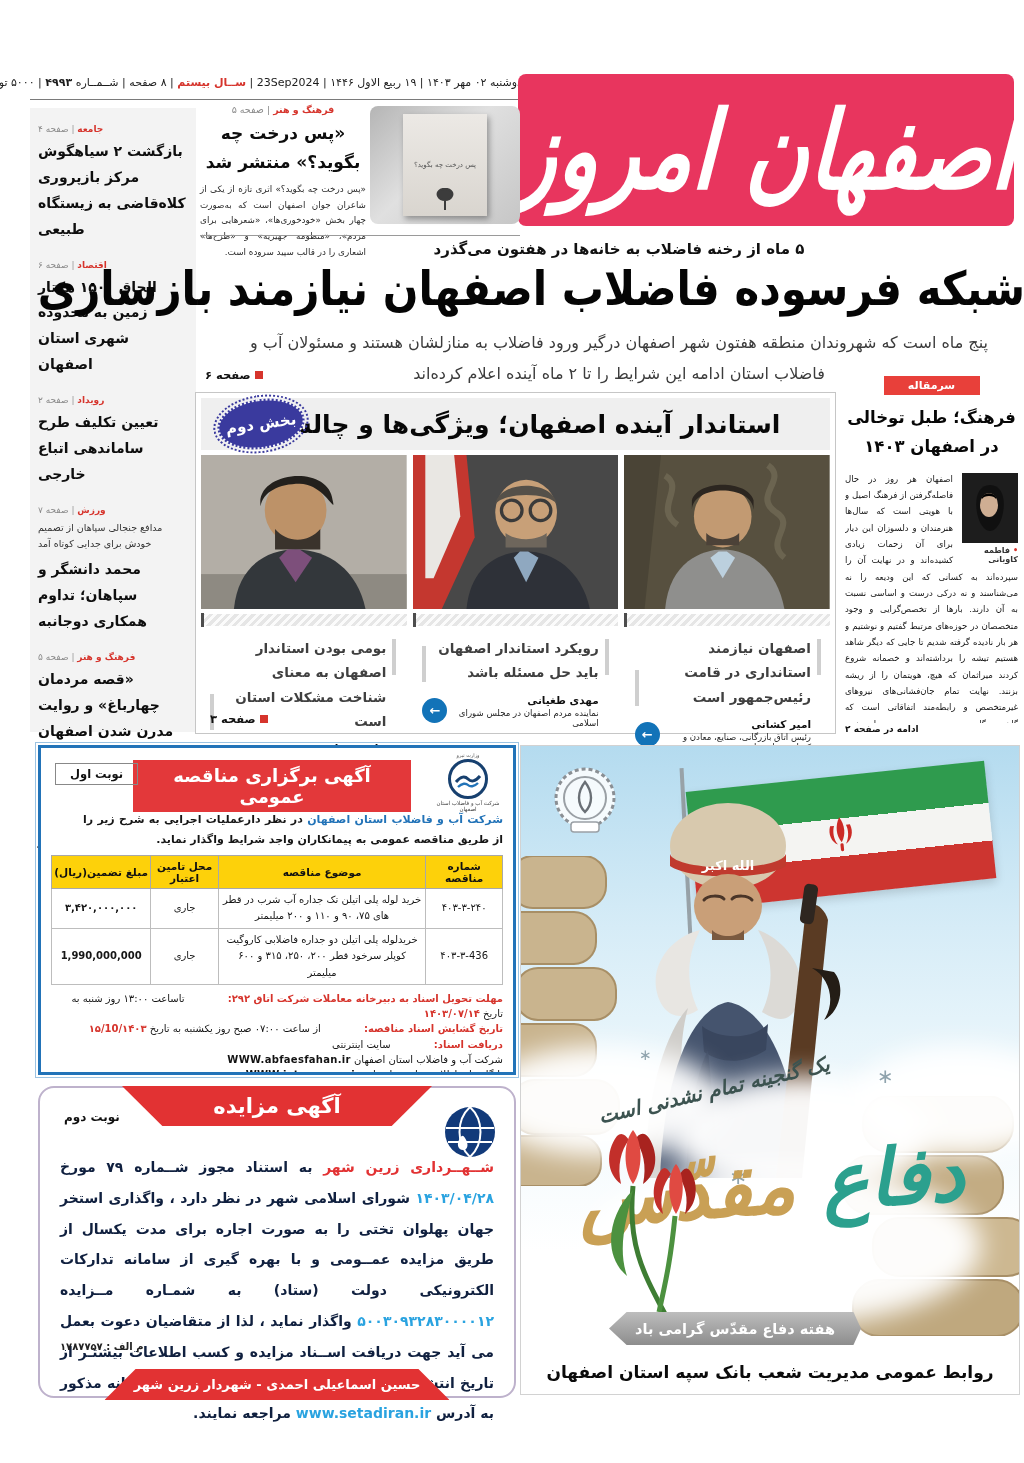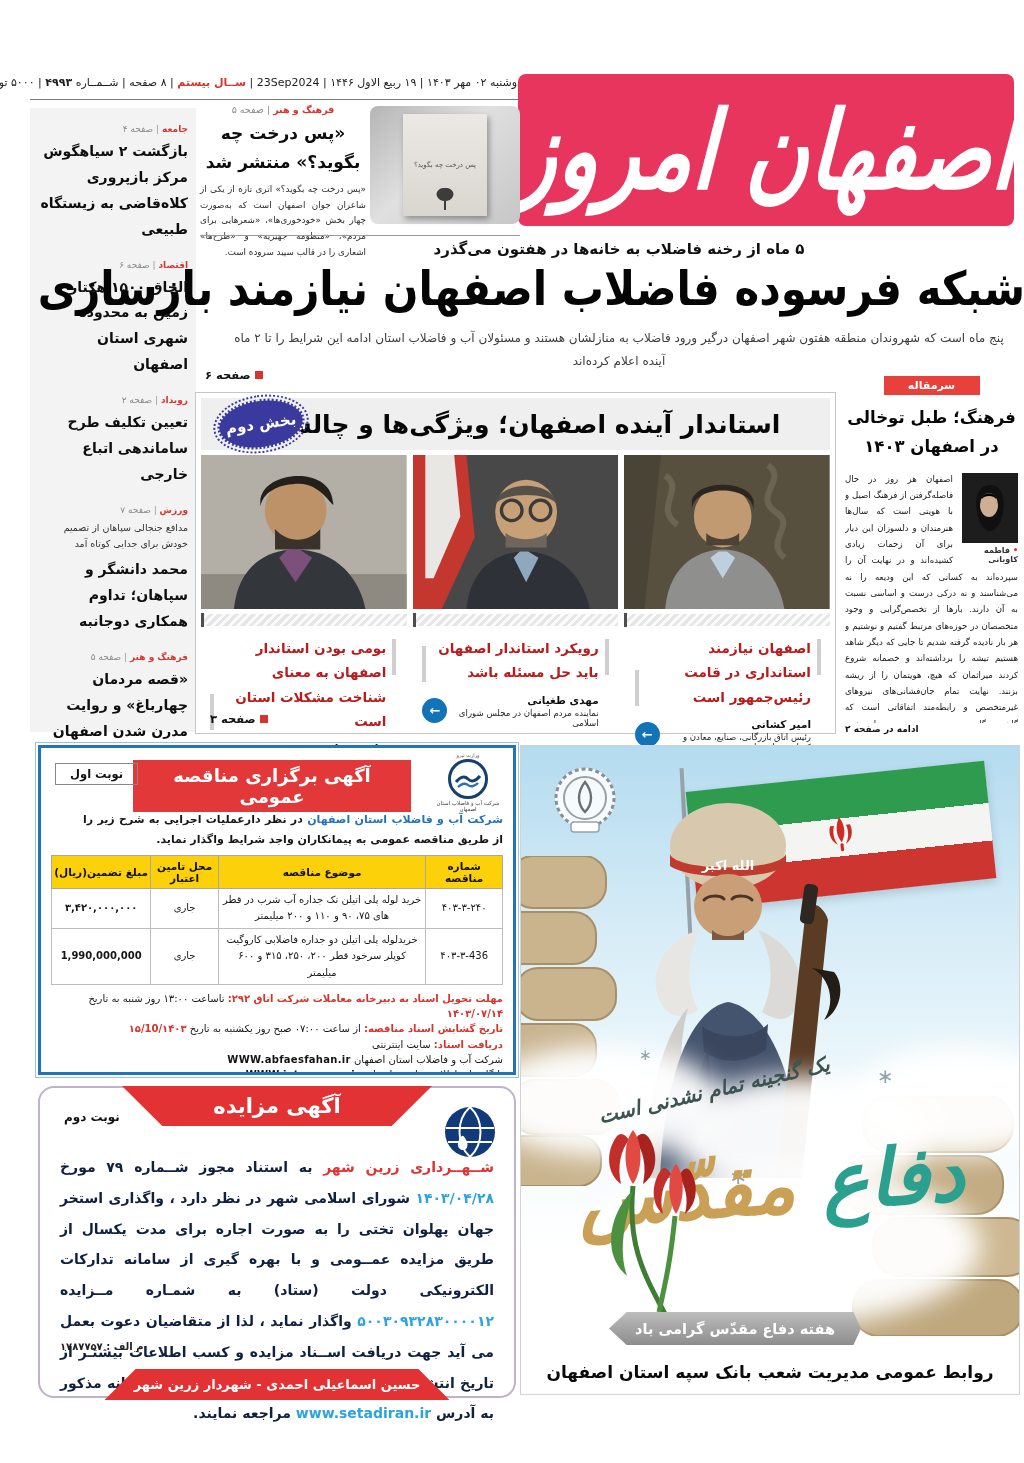--- a/index.html
+++ b/index.html
@@ -10,21 +10,21 @@
   
   .dateline { position:absolute; top:76px; left:25px; width:497px; font-size:11px; color:#1c1c1c; text-align:right; direction:rtl; white-space:nowrap; }
   .dateline .red { color:#d6342c; font-weight:bold; }
   .dateline .num { font-weight:bold; }
   .toprule { position:absolute; top:99px; left:30px; width:742px; border-top:1.5px solid #7a7a7a; }
   .masthead { position:absolute; top:74px; right:10px; width:496px; height:152px; background:#e8355e; border-radius:8px; display:flex; align-items:center; justify-content:center; overflow:hidden; }
   .masthead .logo { color:#fff; font-size:86px; font-weight:bold; font-style:italic; letter-spacing:-6px; transform:scaleY(1.25) skewX(-4deg); white-space:nowrap; }
 
   
   .sidebar { position:absolute; left:30px; top:108px; width:166px; height:624px; background:#f3f3f3; padding:16px 8px; }
-  .sb-item { margin-bottom:17px; text-align:right; }
+  .sb-item { margin-bottom:17px; text-align:left; }
   .sb-head { font-size:9px; color:#8a8a8a; }
   .sb-sec { color:#d6342c; font-weight:bold; }
   .sb-page::before { content:" | "; color:#9a9a9a; font-weight:normal; }
   .sb-lede { font-size:9.5px; color:#333; line-height:1.7; margin-top:5px; }
   .sb-title { font-size:14px; font-weight:bold; color:#0e0e0e; line-height:1.85; margin-top:5px; }
 
   
   .culture { position:absolute; left:200px; top:104px; width:320px; height:128px; }
   .cult-text { position:absolute; left:0; top:0; width:166px; text-align:center; }
   .cult-head { font-size:9.5px; color:#8a8a8a; }
@@ -35,39 +35,39 @@
   .book { position:absolute; right:0; top:2px; width:150px; height:118px; border-radius:8px; background:linear-gradient(135deg,#b5b5b5,#e0e0e0 45%,#c6c6c6); display:flex; align-items:center; justify-content:center; }
   .book-cover { width:84px; height:102px; background:linear-gradient(180deg,#ece9e5,#d9d5cf); box-shadow:2px 3px 6px rgba(0,0,0,.35); display:flex; flex-direction:column; align-items:center; justify-content:center; position:relative; }
   .book-cover .bc-title { font-size:7px; color:#555; }
   .book-cover svg { position:absolute; bottom:6px; left:50%; transform:translateX(-50%); }
   .cultrule { position:absolute; top:235px; left:200px; width:320px; border-top:1px solid #9a9a9a; }
 
   
   .main-story { position:absolute; left:213px; top:240px; width:812px; text-align:center; }
   .ms-kicker { font-size:15px; font-weight:bold; color:#111; }
   .ms-headline { font-size:42px; font-weight:bold; color:#050505; letter-spacing:-1px; margin-top:6px; white-space:nowrap; transform:scaleY(1.12); }
-  .ms-deck { font-size:12px; color:#3c3c3c; line-height:1.95; margin:14px auto 0; width:792px;text-align:center; }
+  .ms-deck { font-size:16px; color:#3c3c3c; line-height:1.95; margin:14px auto 0; width:792px;text-align:center; }
   .pageref { font-size:11.5px; font-weight:bold; color:#111; }
   .pageref .sq { display:inline-block; width:8px; height:8px; background:#d6342c; margin-left:4px; }
   .ms-ref { position:absolute; left:205px; top:368px; }
 
   
   .politics { position:absolute; left:195px; top:392px; width:641px; height:342px; border:1px solid #c6c6c6; background:#fff; }
   .pol-titlebar { position:relative; margin:5px; height:52px; background:#efefef; display:flex; align-items:center; justify-content:center; }
   .pol-title { font-size:25px; font-weight:bold; color:#070707; }
   .stamp { position:absolute; left:16px; top:1px; width:88px; height:50px; background:#3a3a9e; border-radius:50%; border:2px dotted rgba(255,255,255,.95); outline:2.5px dotted #3a3a9e; outline-offset:2px; transform:rotate(-8deg); display:flex; align-items:center; justify-content:center; color:#fff; font-size:15px; font-weight:bold; }
   .pol-photos { display:flex; gap:6px; margin:0 5px; height:154px; direction:rtl; }
   .pol-photo { flex:1; overflow:hidden; }
   .pol-photo svg { width:100%; height:100%; display:block; }
   .pol-hatch { display:flex; gap:6px; margin:5px 5px 0; direction:rtl; }
   .hatch { flex:1; height:12px; background:repeating-linear-gradient(135deg,#e6e6e6 0 3px,#fbfbfb 3px 6px); position:relative; }
   .hatch::after { content:""; position:absolute; left:0; top:-1px; width:3px; height:14px; background:#4d4d4d; }
   .pol-caps { display:flex; gap:26px; margin:10px 14px 0; direction:rtl; }
   .cap { flex:1; }
-  .cap-quote { position:relative; font-size:13.5px; font-weight:bold; line-height:1.8; text-align:right; padding:0 10px; color:#b91c1c; }
+  .cap-quote { position:relative; font-size:13.5px; font-weight:bold; line-height:1.8; text-align:right; padding:0 10px; color:#404040; }
   .cap-quote::before { content:""; position:absolute; right:0; top:3px; width:4px; height:36px; background:#cfcfcf; }
   .cap-quote::after { content:""; position:absolute; left:0; bottom:3px; width:4px; height:36px; background:#cfcfcf; }
   .cap-by { display:flex; align-items:center; margin-top:9px; direction:rtl; padding-right:10px; }
   .cap-names { flex:1; text-align:right; }
   .cap-name { font-size:10.5px; font-weight:bold; color:#101010; }
   .cap-role { font-size:8.6px; color:#222; margin-top:2px; }
   .cap-arrow { width:25px; height:25px; border-radius:50%; background:#1273b8; color:#fff; display:flex; align-items:center; justify-content:center; font-size:13px; font-weight:bold; flex:0 0 25px; }
   .pol-ref { position:absolute; left:14px; bottom:7px; }
 
   
@@ -92,21 +92,21 @@
   .tn-logo-cap { font-size:5.5px; color:#444; margin-top:1px; }
   .tn-title { position:absolute; right:92px; left:82px; top:5px; background:#e3383a; color:#fff; font-size:18px; font-weight:bold; text-align:center; padding:5px 16px; }
   .tn-nobat { position:absolute; left:4px; top:8px; border:1.5px solid #888; padding:3px 14px; font-size:11.5px; font-weight:bold; color:#111; }
   .tn-intro { font-size:11px; font-weight:bold; color:#161616; line-height:1.8; text-align:justify; margin-top:7px;margin-left:32px; }
   .tn-intro .blue { color:#2273b8; }
   table.tn { width:100%; border-collapse:collapse; margin-top:5px; direction:rtl; }
   table.tn th { background:#fdd10a; border:1px solid #a8a8a8; font-size:10.5px; font-weight:bold; padding:4px 2px; color:#111; }
   table.tn td { border:1px solid #bdbdbd; font-size:10px; padding:3px 4px; text-align:center; line-height:1.65; color:#161616; }
   table.tn td.amt { font-weight:bold; }
   .tn-details { margin-top:6px; font-size:10px; line-height:1.52; color:#131313; }
-  .tn-details .lbl { color:#d6342c; font-weight:bold; }
+  .tn-details .lbl { color:#d6342c; font-weight:bold;margin-left:40px; }
   .tn-details .dt { color:#d6342c; font-weight:bold; }
   .tn-details .lat { font-weight:bold; letter-spacing:.3px; }
 
   
   .auction { position:absolute; left:38px; top:1086px; width:478px; height:312px; border:2px solid #beb2cc; border-radius:16px; background:#fff; }
   .au-banner { position:absolute; top:-2px; left:50%; transform:translateX(-50%); width:310px; height:40px; background:#e23233; clip-path:polygon(0 0,100% 0,87% 100%,13% 100%); color:#fff; font-size:21px; font-weight:bold; display:flex; align-items:center; justify-content:center; }
   .au-nobat { position:absolute; top:22px; left:24px; font-size:12px; font-weight:bold; color:#111; }
   .au-logo { position:absolute; top:16px; right:16px; }
   .au-body { margin:64px 20px 0; font-size:14px; font-weight:bold; line-height:2.2; text-align:justify; color:#10203f; }
   .au-body .red { color:#e23233; }

